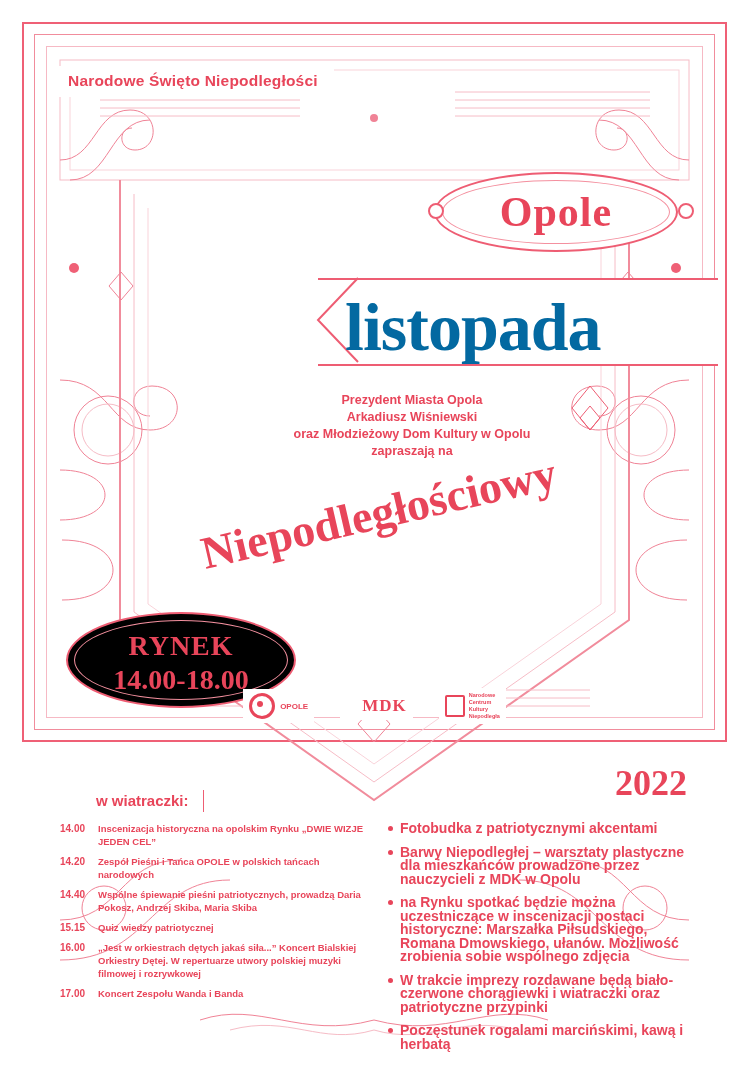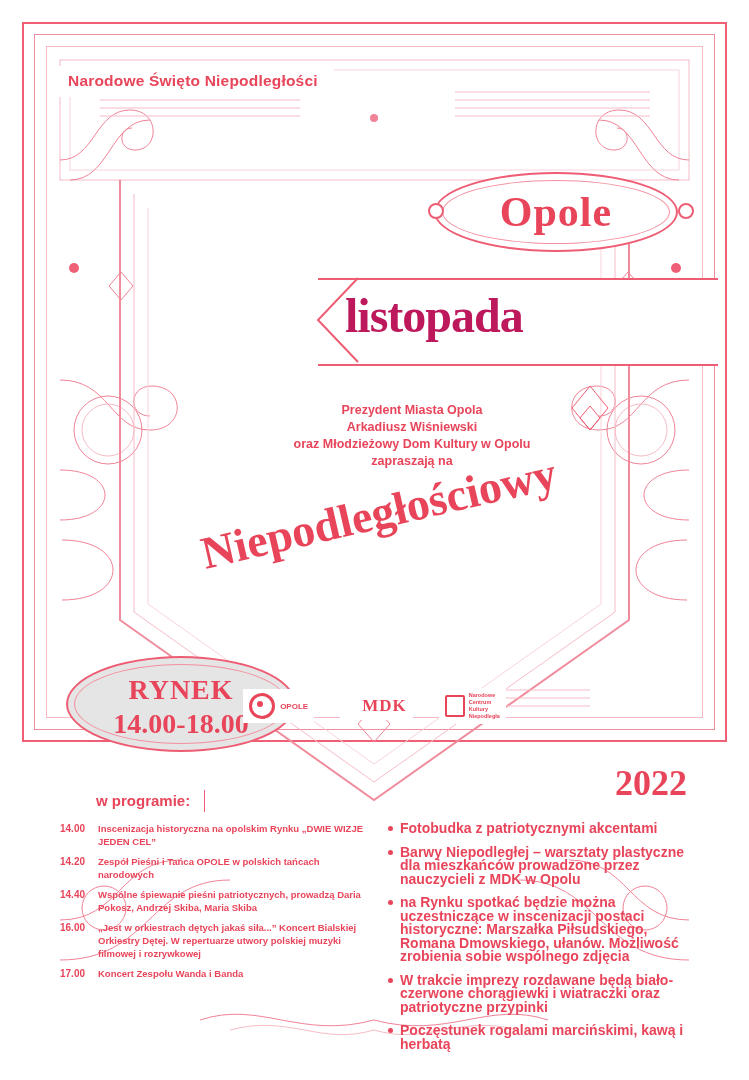--- a/index.html
+++ b/index.html
@@ -75,46 +75,46 @@
     border:2px solid #ee5d73;background:#fff;
   }
   
   .banner{
     position:absolute;left:318px;top:278px;width:400px;height:84px;
     background:#fff;border-top:2px solid #ee5d73;border-bottom:2px solid #ee5d73;
   }
   .listopada{
     position:absolute;left:345px;top:288px;
     font-family:"Liberation Serif", serif;
-    font-weight:bold;font-size:48px;color:#be185d;letter-spacing:-1px;
+    font-weight:bold;font-size:68px;color:#0369a1;letter-spacing:-1px;
   }
   
   .invite{
-    position:absolute;left:272px;top:402px;width:280px;
+    position:absolute;left:272px;top:392px;width:280px;
     text-align:center;
     font-size:12.5px;font-weight:bold;line-height:17px;color:#e8455a;
   }
   
   .piknik{
     position:absolute;left:265px;top:468px;
     font-family:"Liberation Serif", serif;
     font-weight:bold;font-size:80px;color:#e8455a;letter-spacing:-1px;
   }
   .niepodleg{
     position:absolute;left:196px;top:528px;
     font-family:"Liberation Serif", serif;
     font-weight:bold;font-size:46px;color:#e8455a;
     transform:rotate(-13deg);
     transform-origin:left top;
     white-space:nowrap;
   }
   
   .rynek-oval{
-    position:absolute;left:66px;top:656px;width:226px;height:92px;
-    border:2px solid #ee5d73;border-radius:50%/50%;background:#e5e5e5;
+    position:absolute;left:66px;top:612px;width:226px;height:92px;
+    border:2px solid #ee5d73;border-radius:50%/50%;background:#000000;
     text-align:center;
   }
   .rynek-oval .inner{
     position:absolute;left:6px;top:6px;right:6px;bottom:6px;
     border:1px solid #f4909f;border-radius:50%/50%;
   }
   .rynek-oval .l1{
     position:relative;margin-top:16px;
     font-family:"Liberation Serif", serif;font-weight:bold;font-size:28px;letter-spacing:1px;
   }
@@ -277,35 +277,39 @@
   <div class="niepodleg">Niepodległościowy</div>
 
   <div class="rynek-oval">
     <div class="inner"></div>
     <div class="l1">RYNEK</div>
     <div class="l2">14.00-18.00</div>
   </div>
 
   <div class="year">2022</div>
 
-  <div class="prog-label">w programie:</div>
+  <div class="prog-label">w wiatraczki:</div>
 
   <div class="cols">
     <div class="col-left">
       <div class="pitem">
         <div class="ptime">14.00</div>
         <div class="ptext">Inscenizacja historyczna na opolskim Rynku „DWIE WIZJE JEDEN CEL”</div>
       </div>
       <div class="pitem">
         <div class="ptime">14.20</div>
         <div class="ptext">Zespół Pieśni i Tańca OPOLE w polskich tańcach narodowych</div>
       </div>
       <div class="pitem">
         <div class="ptime">14.40</div>
         <div class="ptext">Wspólne śpiewanie pieśni patriotycznych, prowadzą Daria Pokosz, Andrzej Skiba, Maria Skiba</div>
+      </div>
+      <div class="pitem">
+        <div class="ptime">15.15</div>
+        <div class="ptext">Quiz wiedzy patriotycznej</div>
       </div>
       <div class="pitem">
         <div class="ptime">16.00</div>
         <div class="ptext">„Jest w orkiestrach dętych jakaś siła...” Koncert Bialskiej Orkiestry Dętej. W repertuarze utwory polskiej muzyki filmowej i rozrywkowej</div>
       </div>
       <div class="pitem">
         <div class="ptime">17.00</div>
         <div class="ptext">Koncert Zespołu Wanda i Banda</div>
       </div>
     </div>

